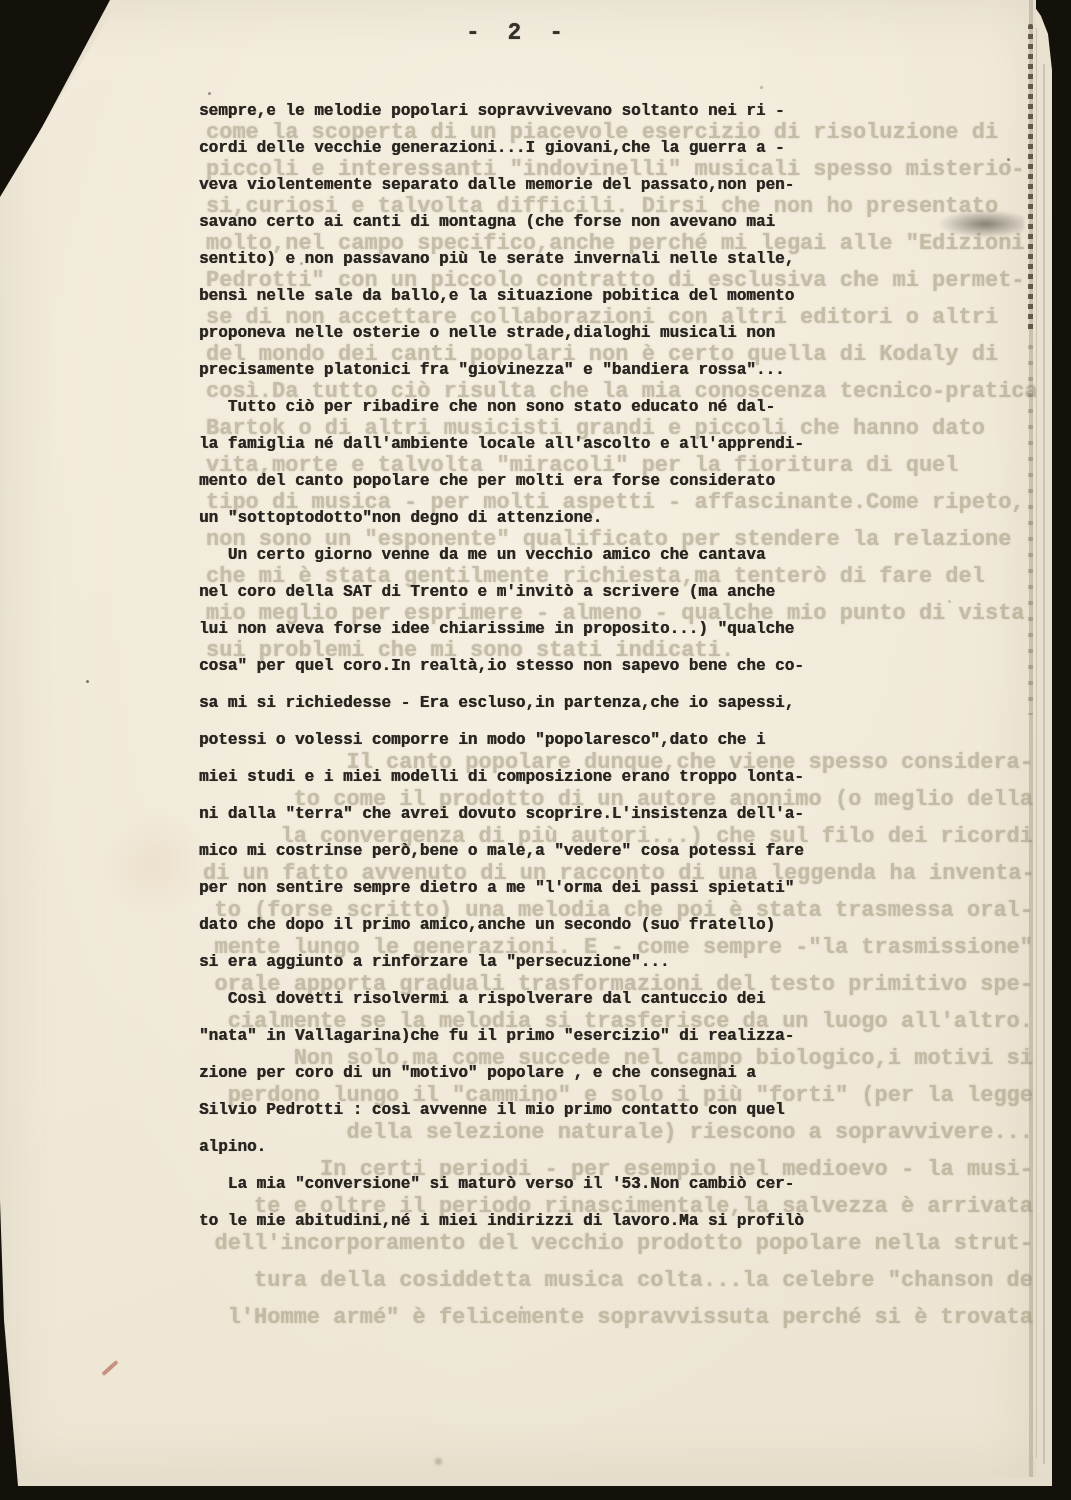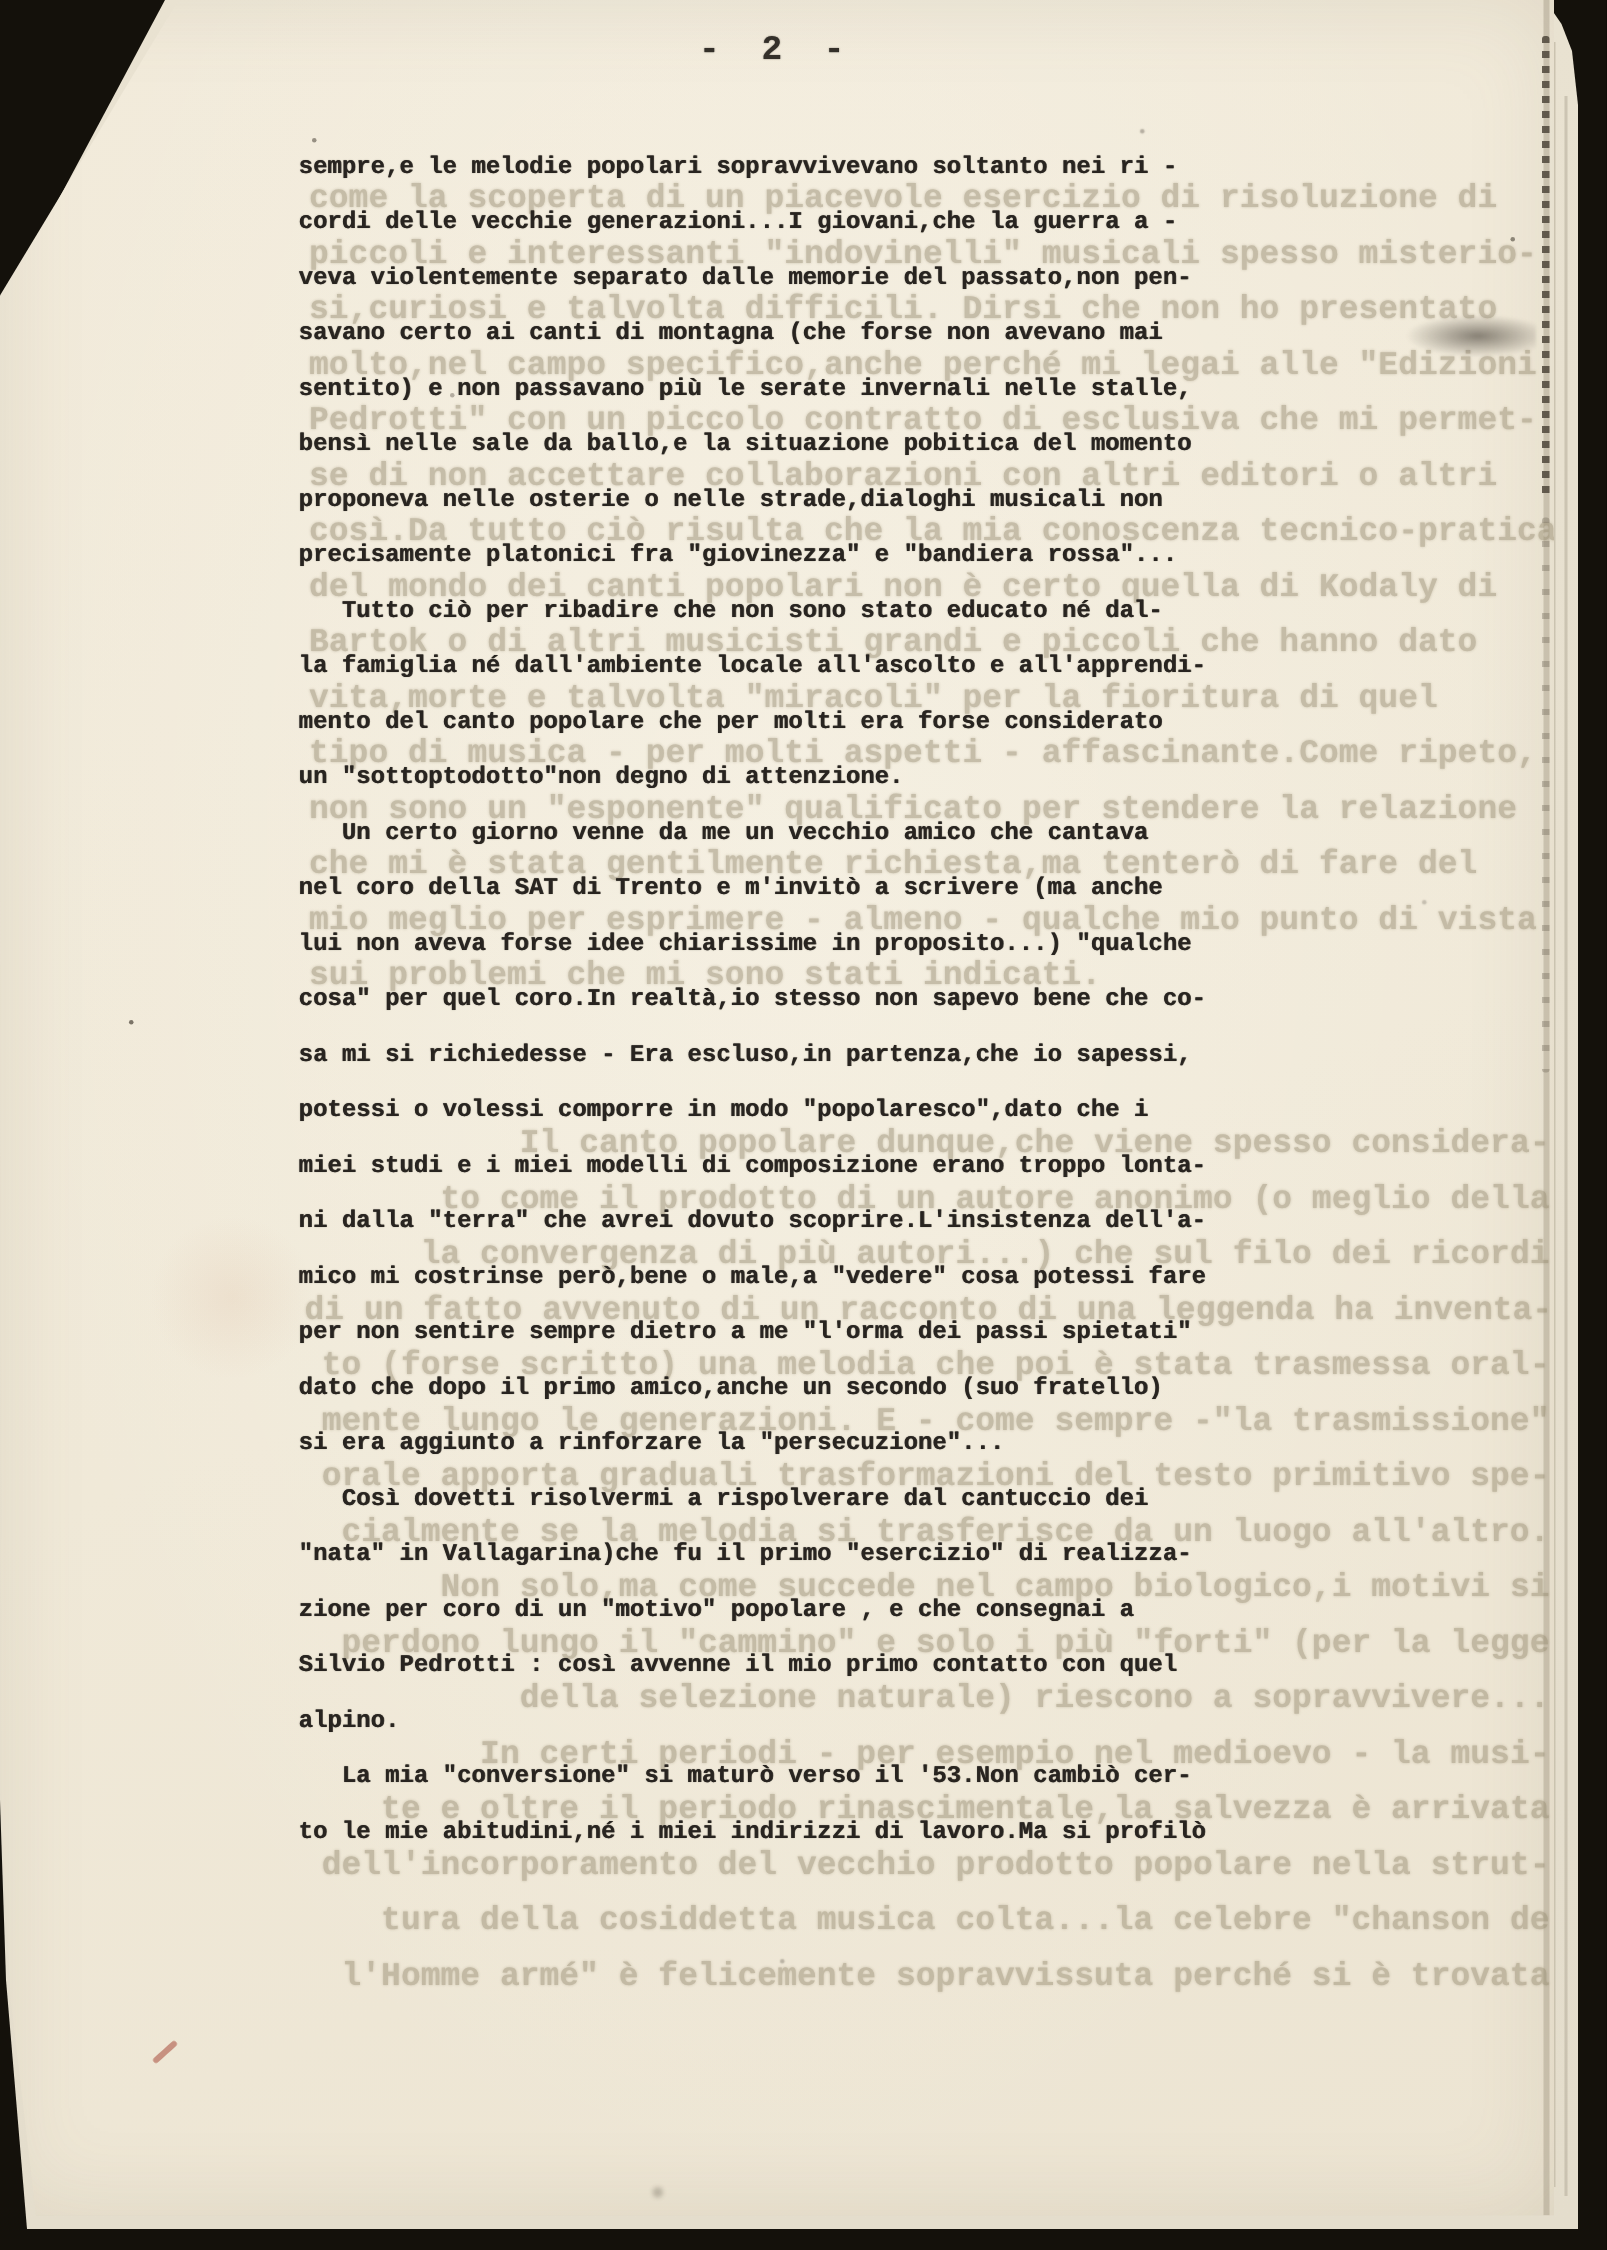--- a/index.html
+++ b/index.html
@@ -99,22 +99,22 @@
 
     <div class="page-number">- 2 -</div>
 
     <div class="ghost g1">
         <div class="line">come la scoperta di un piacevole esercizio di risoluzione di</div>
         <div class="line">piccoli e interessanti "indovinelli" musicali spesso misterio-</div>
         <div class="line">si,curiosi e talvolta difficili. Dirsi che non ho presentato</div>
         <div class="line">molto,nel campo specifico,anche perché mi legai alle "Edizioni</div>
         <div class="line">Pedrotti" con un piccolo contratto di esclusiva che mi permet-</div>
         <div class="line">se di non accettare collaborazioni con altri editori o altri</div>
+        <div class="line">del mondo dei canti popolari non è certo quella di Kodaly di</div>
         <div class="line">così.Da tutto ciò risulta che la mia conoscenza tecnico-pratica</div>
-        <div class="line">del mondo dei canti popolari non è certo quella di Kodaly di</div>
         <div class="line">Bartok o di altri musicisti grandi e piccoli che hanno dato</div>
         <div class="line">vita,morte e talvolta "miracoli" per la fioritura di quel</div>
         <div class="line">tipo di musica - per molti aspetti - affascinante.Come ripeto,</div>
         <div class="line">non sono un "esponente" qualificato per stendere la relazione</div>
         <div class="line">che mi è stata gentilmente richiesta,ma tenterò di fare del</div>
         <div class="line">mio meglio per esprimere - almeno - qualche mio punto di vista</div>
         <div class="line">sui problemi che mi sono stati indicati.</div>
       </div>
     <div class="ghost g2">
         <div class="line">   Il canto popolare dunque,che viene spesso considera-</div>

